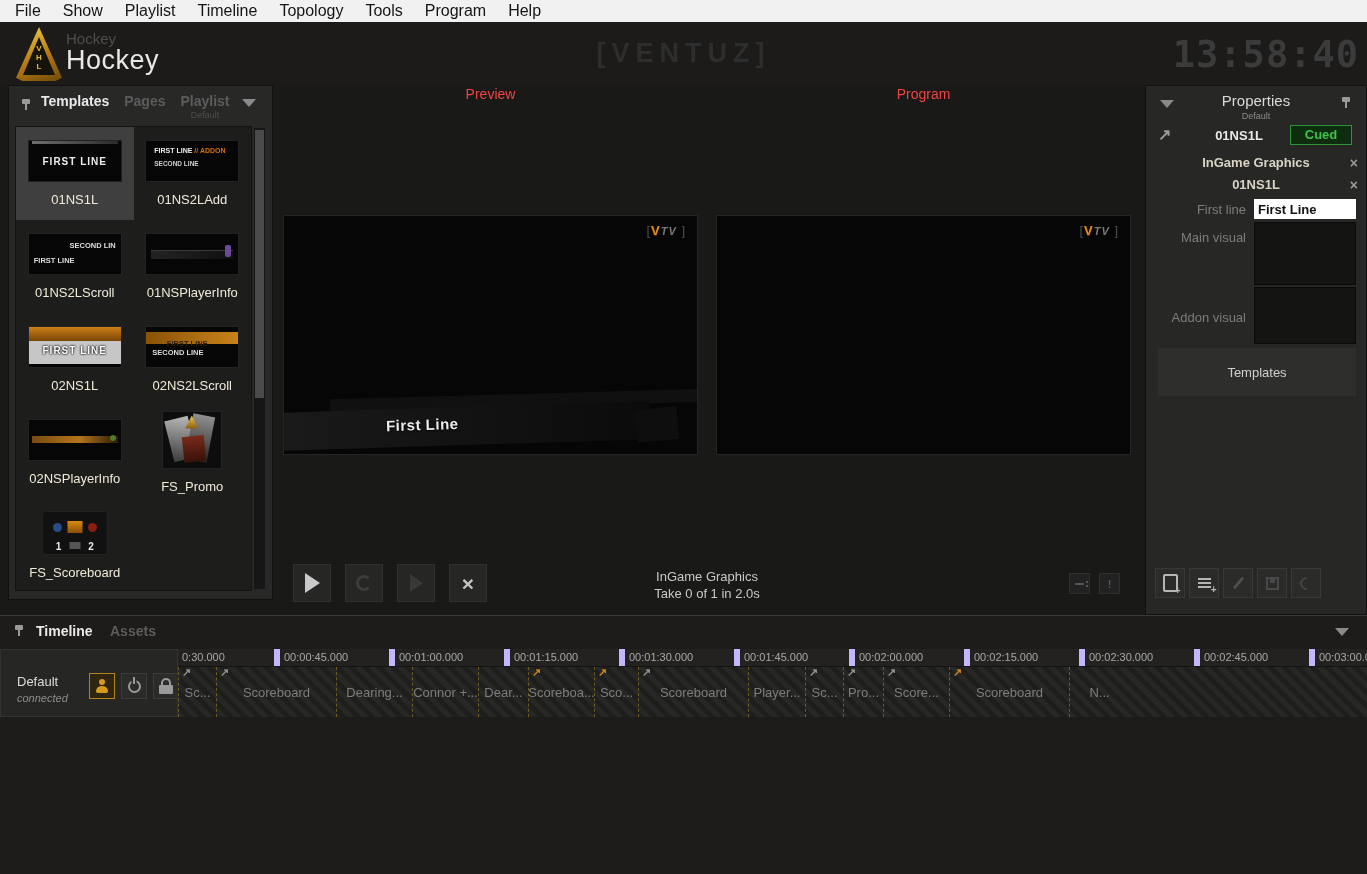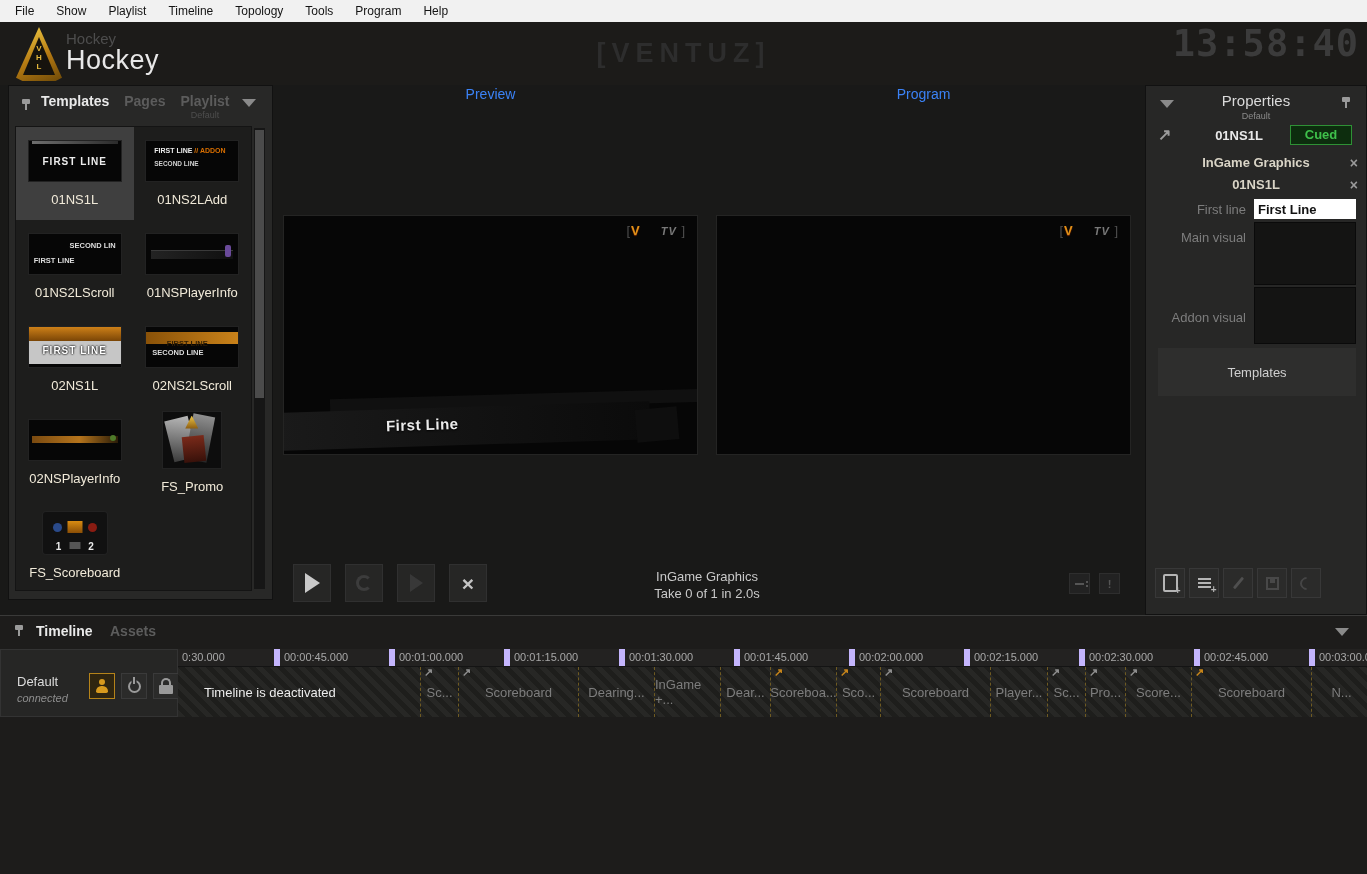--- a/index.html
+++ b/index.html
@@ -2,36 +2,36 @@
 <html><head>
 <meta charset="utf-8">
 <style>
   html,body{margin:0;padding:0;background:#000;}
   .app{position:relative;width:1367px;height:874px;background:#191918;overflow:hidden;
        font-family:"Liberation Sans",sans-serif;-webkit-font-smoothing:antialiased;}
 
   
   .menubar{position:absolute;left:0;top:0;right:0;height:22px;background:#f1f1f1;
            border-bottom:1px solid #c9c9c9;display:flex;align-items:center;padding-left:4px;}
-  .menu-item{font-size:12px;color:#141414;padding:0 11px;line-height:22px;cursor:default;text-align:center;}
+  .menu-item{font-size:16px;color:#141414;padding:0 11px;line-height:22px;cursor:default;text-align:center;}
 
   
   .header{position:absolute;left:0;top:22px;right:0;height:63px;background:#1c1b19;}
   .applogo{position:absolute;left:16px;top:5px;width:46px;height:54px;}
   .logo-tri{position:absolute;inset:0;clip-path:polygon(50% 0,100% 94%,86% 100%,14% 100%,0 94%);
             background:linear-gradient(155deg,#f7d44a,#b57a12 55%,#6e4a08);}
   .logo-tri-in{position:absolute;left:7px;top:10px;width:32px;height:38px;
                clip-path:polygon(50% 0,100% 100%,0 100%);background:#16130d;}
   .logo-letters{position:absolute;left:0;top:17px;width:46px;display:flex;flex-direction:column;align-items:center;}
   .logo-letters span{font-size:8px;line-height:9px;font-weight:bold;color:#e8bb3c;}
   .show-small{position:absolute;left:66px;top:8px;font-size:15px;color:#4d4d4d;}
   .show-large{position:absolute;left:66px;top:23px;font-size:27px;color:#e8e8e8;letter-spacing:.5px;}
   .ventuz{position:absolute;left:0;right:0;top:16px;text-align:center;font-size:27px;font-weight:bold;
           color:#2d2d2d;letter-spacing:6px;}
-  .clock{position:absolute;right:8px;top:0;font-family:"DejaVu Sans Mono",monospace;
+  .clock{position:absolute;right:8px;top:11px;font-family:"DejaVu Sans Mono",monospace;
          font-size:37px;font-weight:bold;color:#3b3b3b;letter-spacing:1px;}
 
   
   .left-panel{position:absolute;left:8px;top:85px;width:265px;height:515px;background:#282827;
               border:1px solid #111;box-sizing:border-box;}
   .pin{display:inline-block;position:relative;width:11px;height:13px;}
   .pin::before{content:"";position:absolute;left:1px;top:1px;width:8px;height:5px;background:#9a9a9a;border-radius:1px;}
   .pin::after{content:"";position:absolute;left:4px;top:6px;width:2px;height:6px;background:#9a9a9a;}
   .lp-pin{position:absolute;left:12px;top:12px;}
   .lp-tabs{position:absolute;left:32px;top:7px;display:flex;gap:15px;align-items:flex-start;}
@@ -76,26 +76,26 @@
           background:linear-gradient(#ecc443,#8a5a10);}
   .thumb.fsscore{width:64px;height:42px;background:#111;border-radius:3px;}
   .sb-center{position:absolute;left:50%;top:9px;transform:translateX(-50%);width:15px;height:12px;background:linear-gradient(#d98c12,#8a4e06);}
   .sb-blue{position:absolute;left:10px;top:11px;width:9px;height:9px;border-radius:50%;background:#2a4a8a;}
   .sb-red{position:absolute;right:10px;top:11px;width:9px;height:9px;border-radius:50%;background:#8a1c12;}
   .sb-n1{position:absolute;left:13px;bottom:2px;font-size:10px;font-weight:bold;color:#eaeaea;}
   .sb-n2{position:absolute;right:13px;bottom:2px;font-size:10px;font-weight:bold;color:#eaeaea;}
   .sb-x{position:absolute;left:50%;bottom:5px;transform:translateX(-50%);width:11px;height:7px;background:#555;}
 
   
-  .mon-label{position:absolute;top:86px;width:415px;text-align:center;font-size:14px;color:#3b82f6;}
+  .mon-label{position:absolute;top:86px;width:415px;text-align:center;font-size:14px;color:#ef4444;}
   .mon{position:absolute;top:215px;width:415px;height:240px;background:#060606;border:1px solid #242423;
        box-sizing:border-box;overflow:hidden;}
   .vtv{position:absolute;top:7px;right:11px;font-size:13px;color:#4f4f4f;letter-spacing:1px;}
   .vtv .v{color:#e09018;font-weight:bold;text-shadow:0 1px 1px #7a2a00;}
-  .vtv .tv{color:#787878;font-weight:bold;font-style:italic;font-size:11px;margin-left:20px;}
+  .vtv .tv{color:#787878;font-weight:bold;font-style:italic;font-size:11px;}
   .banner-top{position:absolute;left:46px;bottom:47px;width:372px;height:13px;background:#101010;transform:rotate(-1.6deg);}
   .banner-main{position:absolute;left:-6px;bottom:9px;width:372px;height:38px;
                background:linear-gradient(90deg,#1a1a1a,#0b0b0b);transform:rotate(-1.8deg);}
   .banner-tail{position:absolute;left:352px;bottom:13px;width:42px;height:33px;background:#0e0e0e;transform:rotate(-5deg);}
   .banner-text{position:absolute;left:102px;bottom:21px;font-size:15px;font-weight:bold;color:#ececec;
                letter-spacing:.5px;transform:rotate(-1.8deg);text-shadow:0 1px 2px #000;}
 
   
   .takebar{position:absolute;left:283px;top:560px;width:848px;height:46px;}
   .tb-btn{position:absolute;top:4px;width:38px;height:38px;background:#262625;border:1px solid #303030;
@@ -408,36 +408,33 @@
           <div class="rseg">00:01:15.000</div>
           <div class="rseg">00:01:30.000</div>
           <div class="rseg">00:01:45.000</div>
           <div class="rseg">00:02:00.000</div>
           <div class="rseg">00:02:15.000</div>
           <div class="rseg">00:02:30.000</div>
           <div class="rseg">00:02:45.000</div>
           <div class="rseg">00:03:00.000</div>
         </div>
       <div class="clips-strip" id="clipstrip">
-        <div class="deact">
-          <span>Timeline is deactivated</span>
-        </div>
       <div class="clip" style="flex-basis: 38px;">
             <span class="cicon gray">↗</span>
             <span>Sc...</span>
           </div>
           <div class="clip" style="flex-basis: 120px;">
             <span class="cicon gray">↗</span>
             <span>Scoreboard</span>
           </div>
           <div class="clip" style="flex-basis: 76px;">
             <span>Dearing...</span>
           </div>
           <div class="clip" style="flex-basis: 66px;">
-            <span>InGame +...</span>
+            <span>Connor +...</span>
           </div>
           <div class="clip" style="flex-basis: 50px;">
             <span>Dear...</span>
           </div>
           <div class="clip" style="flex-basis: 66px;">
             <span class="cicon orange">↗</span>
             <span>Scoreboa...</span>
           </div>
           <div class="clip" style="flex-basis: 44px;">
             <span class="cicon orange">↗</span>

